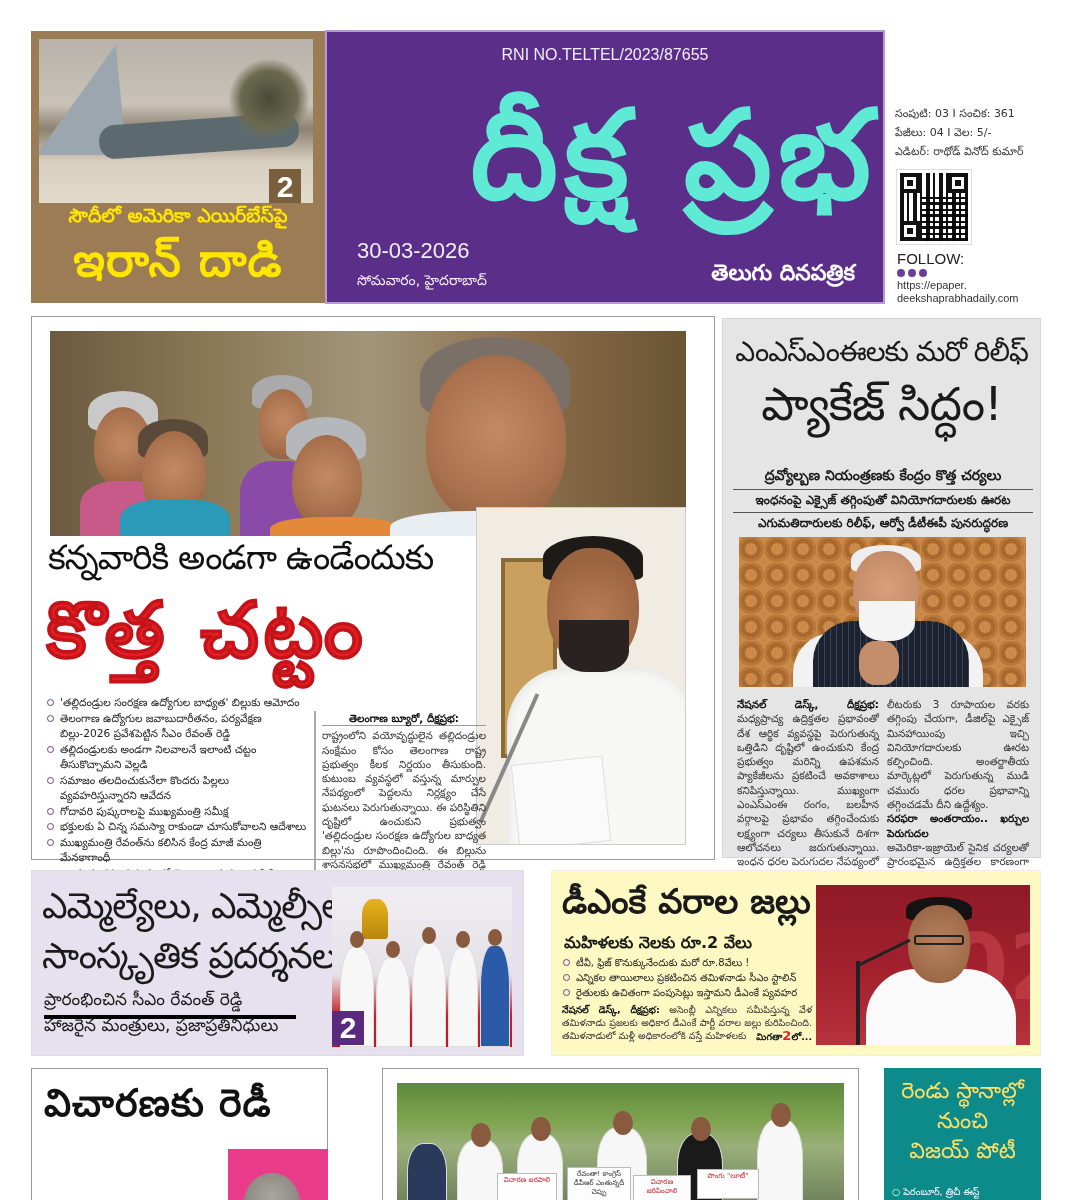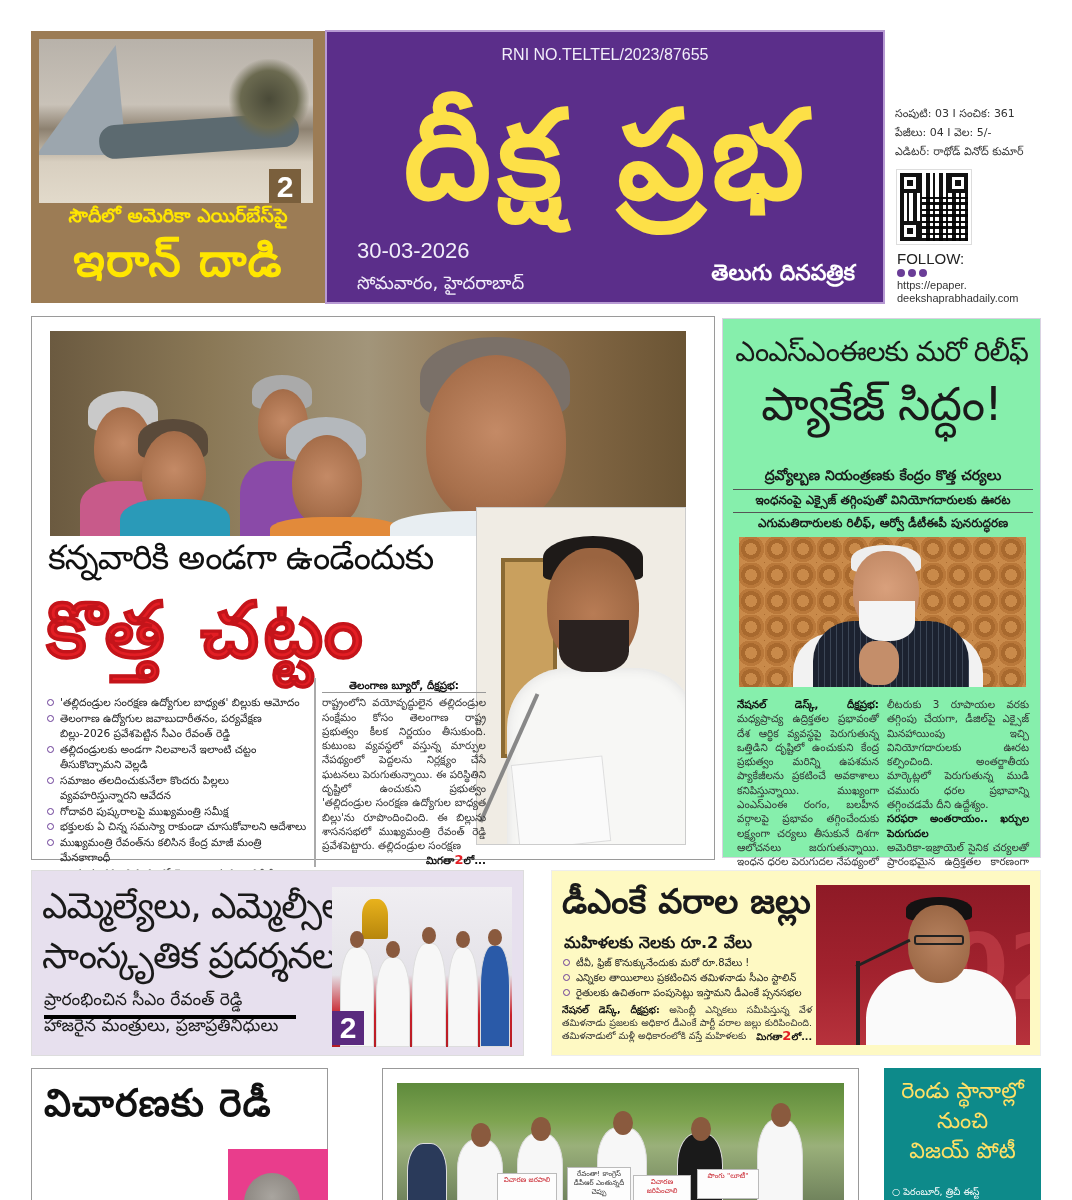--- a/index.html
+++ b/index.html
@@ -15,23 +15,23 @@
     border-left: 50px solid transparent; border-right: 40px solid transparent; border-bottom: 110px solid #9ca6ae; transform: skewX(-15deg); }
   .teaser-photo .fuselage { left: 60px; top: 80px; width: 200px; height: 34px; background: #5c6a70; border-radius: 16px; transform: rotate(-4deg); }
   .teaser-photo .debris { left: 190px; top: 20px; width: 80px; height: 80px; background: radial-gradient(circle, #4a4a38 0%, #6b6a50 50%, transparent 72%); }
   .page-badge { background: #7a5f3c; color: #fff; font-weight: bold; font-family: "Liberation Sans", sans-serif; text-align: center; }
   .teaser-badge { right: 12px; top: 130px; width: 32px; height: 36px; font-size: 30px; line-height: 36px; }
   .teaser-sub { left: 0; top: 173px; width: 294px; text-align: center; color: #ffe600; font-weight: bold; font-size: 19px; font-family: "DejaVu Sans", sans-serif; }
   .teaser-head { left: 0; top: 196px; width: 294px; text-align: center; color: #ffe600; font-weight: 900; font-size: 46px; line-height: 66px; font-family: "DejaVu Sans", sans-serif; letter-spacing: 1px; }
 
   .mast { left: 325px; top: 30px; width: 560px; height: 274px; background: #5b2e8a; border: 2px solid #b79ad3; }
   .rni { left: 0; top: 14px; width: 100%; text-align: center; color: #f2eefa; font-family: "Liberation Sans", sans-serif; font-size: 16px; }
-  .mast-title { left: 10px; top: 38px; width: 540px; text-align: center; color: #fde047; font-weight: 900; font-size: 124px; line-height: 170px; font-family: "DejaVu Sans", sans-serif; letter-spacing: 6px; }
+  .mast-title { left: 10px; top: 38px; width: 540px; text-align: right; color: #5eead4; font-weight: 900; font-size: 124px; line-height: 170px; font-family: "DejaVu Sans", sans-serif; letter-spacing: 6px; }
   .mast-date { left: 30px; top: 206px; color: #f2eefa; font-family: "Liberation Sans", sans-serif; font-size: 22px; }
-  .mast-day { left: 30px; top: 240px; color: #f2eefa; font-size: 18px; }
+  .mast-day { left: 30px; top: 240px; color: #f2eefa; font-size: 14px; }
   .mast-tag { right: 28px; top: 228px; color: #ffffff; font-weight: bold; font-size: 22px; }
 
   .side-info { left: 895px; top: 104px; width: 170px; font-size: 11px; color: #333; line-height: 19px; }
   .qr { left: 897px; top: 170px; width: 74px; height: 74px; background:
       repeating-linear-gradient(90deg, #111 0 4px, #fff 4px 7px, #111 7px 9px, #fff 9px 13px),
       #fff; border: 3px solid #fff; outline: 1px solid #ddd; }
   .qr .finder { width: 20px; height: 20px; border: 4px solid #111; background: #fff; position: absolute; }
   .qr .finder::after { content: ""; position: absolute; left: 3px; top: 3px; width: 6px; height: 6px; background: #111; }
   .qr .noise { position: absolute; left: 22px; top: 22px; width: 46px; height: 46px;
      background: repeating-linear-gradient(0deg, #111 0 3px, #fff 3px 6px, #111 6px 8px, #fff 8px 12px); mix-blend-mode: multiply; }
@@ -62,25 +62,25 @@
 
   .bullets { list-style: none; font-size: 10.6px; line-height: 15.5px; color: #222; }
   .bullets li { position: relative; padding-left: 16px; }
   .bullets li::before { content: ""; position: absolute; left: 3px; top: 4px; width: 5px; height: 5px; border: 1.6px solid #6a3d97; border-radius: 50%; }
   .lead-bullets { left: 12px; top: 378px; width: 264px; }
 
   .story-col { font-size: 10.4px; line-height: 14.3px; color: #333; text-align: justify; }
   .byline { font-weight: bold; color: #111; }
   .cont { font-weight: bold; color: #111; float: right; }
   .cont .pg { color: #e31e24; font-size: 13px; }
-  .lead-story { left: 282px; top: 361px; width: 172px; border-left: 2px solid #aaa; padding-left: 6px; }
+  .lead-story { left: 282px; top: 394px; width: 172px; border-left: 2px solid #aaa; padding-left: 6px; }
   .lead-story .byline { text-align: center; display: block; margin-bottom: 2px; border-bottom: 1px solid #999; }
 
   
-  .msme { left: 722px; top: 318px; width: 319px; height: 540px; background: #86efac; border: 1px solid #d9d2e2; padding-left: 20px; }
+  .msme { left: 722px; top: 318px; width: 319px; height: 540px; background: #e5e5e5; border: 1px solid #d9d2e2; padding-left: 20px; }
   .msme-kicker { left: 0; top: 16px; width: 100%; text-align: center; font-size: 28px; color: #1a1a1a; font-family: "DejaVu Sans", sans-serif; letter-spacing: -1px; }
   .msme-head { left: 0; top: 58px; width: 100%; text-align: center; font-size: 46px; color: #1a1a1a; font-family: "DejaVu Sans", sans-serif; letter-spacing: -1px; }
   .msme-sub { left: 10px; width: 300px; text-align: center; font-weight: bold; color: #1a1a1a; border-bottom: 1px solid #555; padding-bottom: 2px; }
   .msme-sub1 { top: 148px; font-size: 14px; }
   .msme-sub2 { top: 174px; font-size: 12px; }
   .msme-sub3 { top: 197px; font-size: 12px; border-bottom: none; }
   .msme-photo { left: 16px; top: 218px; width: 287px; height: 150px; overflow: hidden;
      background: repeating-radial-gradient(circle at 12px 12px, #c98a4a 0 6px, #a8692e 6px 10px, #b9783a 10px 13px); background-size: 26px 26px; }
   .msme-photo .body { left: 74px; top: 84px; width: 156px; height: 90px; background: #1c2230; border-radius: 40px 40px 0 0;
      background-image: repeating-linear-gradient(90deg, #1c2230 0 5px, #3c4656 5px 6px); }
@@ -278,21 +278,21 @@
   </div>
   <div class="abs page-badge mla-badge">2</div>
 </div>
 
 <div class="abs dmk">
   <div class="abs dmk-head">డీఎంకే వరాల జల్లు</div>
   <div class="abs dmk-sub">మహిళలకు నెలకు రూ.2 వేలు</div>
   <ul class="abs bullets dmk-bullets">
     <li>టీవీ, ఫ్రిజ్ కొనుక్కునేందుకు మరో రూ.8వేలు !</li>
     <li>ఎన్నికల తాయిలాలు ప్రకటించిన తమిళనాడు సీఎం స్టాలిన్</li>
-    <li>రైతులకు ఉచితంగా పంపుసెట్లు ఇస్తామని డీఎంకే ప్సనసభల</li>
+    <li>రైతులకు ఉచితంగా పంపుసెట్లు ఇస్తామని డీఎంకే ప్యవహర</li>
   </ul>
   <div class="abs story-col dmk-story">
     <span class="byline">నేషనల్ డెస్క్, దీక్షప్రభ:</span>
     <span>అసెంబ్లీ ఎన్నికలు సమీపిస్తున్న వేళ తమిళనాడు ప్రజలకు అధికార డీఎంకే పార్టీ వరాల జల్లు కురిపించింది. తమిళనాడులో మళ్లీ అధికారంలోకి వస్తే మహిళలకు</span>
     <span class="cont"><span>మిగతా</span><span class="pg">2</span><span>లో...</span></span>
   </div>
   <div class="abs dmk-photo">
     <div class="abs bgtxt">02</div>
     <div class="abs shirt"></div>
     <div class="abs hair"></div>

